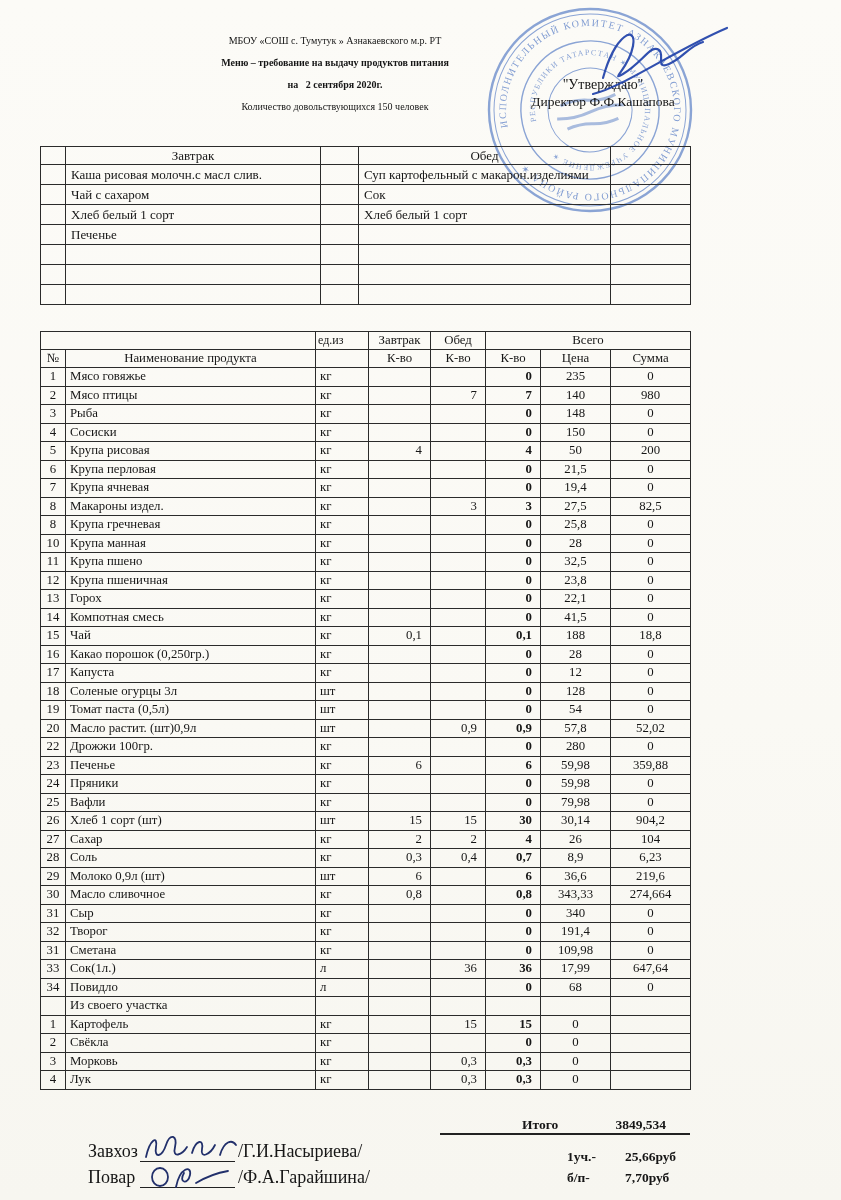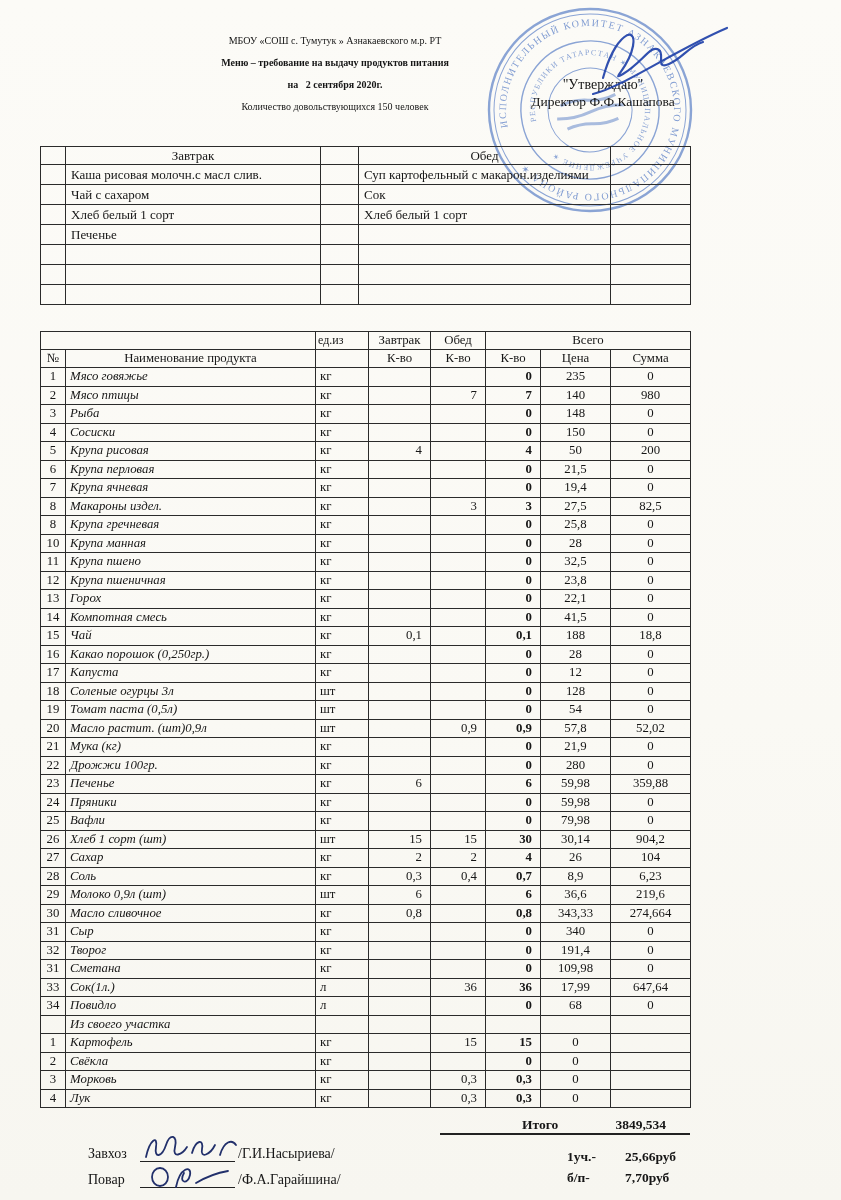--- a/index.html
+++ b/index.html
@@ -28,37 +28,37 @@
 
   .menu-table{position:absolute;left:40px;top:146px;width:650px;font-size:13px;}
   .menu-table th{height:17px;}
   .menu-table td{height:19px;text-align:left;padding-left:5px;}
 
   .products-table{position:absolute;left:40px;top:331px;width:650px;font-size:12.8px;}
   .products-table thead th{height:17px;}
   .products-table thead .unit-h{text-align:left;font-size:12px;padding-left:2px;}
   .products-table tbody td{height:17.5px;line-height:17.5px;}
   .products-table tbody td:nth-child(1){text-align:center;}
-  .products-table tbody td:nth-child(2){text-align:left;padding-left:4px;font-style:italic;}
+  .products-table tbody td:nth-child(2){text-align:left;padding-left:4px;}
   .products-table tbody td:nth-child(3){text-align:left;padding-left:4px;}
   .products-table tbody td:nth-child(4),
   .products-table tbody td:nth-child(5),
   .products-table tbody td:nth-child(6){text-align:right;padding-right:8px;}
   .products-table tbody td:nth-child(6){font-weight:bold;}
   .products-table tbody td:nth-child(7),
   .products-table tbody td:nth-child(8){text-align:center;}
 
   .total-line{position:absolute;left:440px;top:1116px;width:250px;height:17px;
     border-bottom:2px solid #222;display:flex;align-items:center;
     font-weight:bold;font-size:13.5px;}
   .total-line .total-label{margin-left:82px;}
   .total-line .total-value{margin-left:auto;margin-right:24px;}
 
   
-  .sign-block{position:absolute;left:88px;top:1136px;font-size:14px;}
+  .sign-block{position:absolute;left:88px;top:1136px;font-size:18px;}
   .sign-row{display:flex;align-items:flex-end;height:26px;}
   .sign-row .role{width:52px;}
   .sign-row .sig-line{position:relative;width:95px;border-bottom:1px solid #222;height:100%;display:inline-block;}
   .sign-row .sig-line svg{position:absolute;left:0;bottom:-4px;}
   .sign-row .sig-name{margin-left:3px;}
 
   .costs{position:absolute;left:567px;top:1146px;font-weight:bold;font-size:13.5px;line-height:21px;}
   .cost-row{display:flex;}
   .cost-row span:first-child{width:58px;}
 </style>
@@ -434,30 +434,20 @@
           <td>20</td>
           <td>Масло растит. (шт)0,9л</td>
           <td>шт</td>
           <td></td>
           <td>0,9</td>
           <td>0,9</td>
           <td>57,8</td>
           <td>52,02</td>
         </tr>
 
-        <tr>
-          <td>21</td>
-          <td>Мука (кг)</td>
-          <td>кг</td>
-          <td></td>
-          <td></td>
-          <td>0</td>
-          <td>21,9</td>
-          <td>0</td>
-        </tr>
 
         <tr>
           <td>22</td>
           <td>Дрожжи 100гр.</td>
           <td>кг</td>
           <td></td>
           <td></td>
           <td>0</td>
           <td>280</td>
           <td>0</td>

